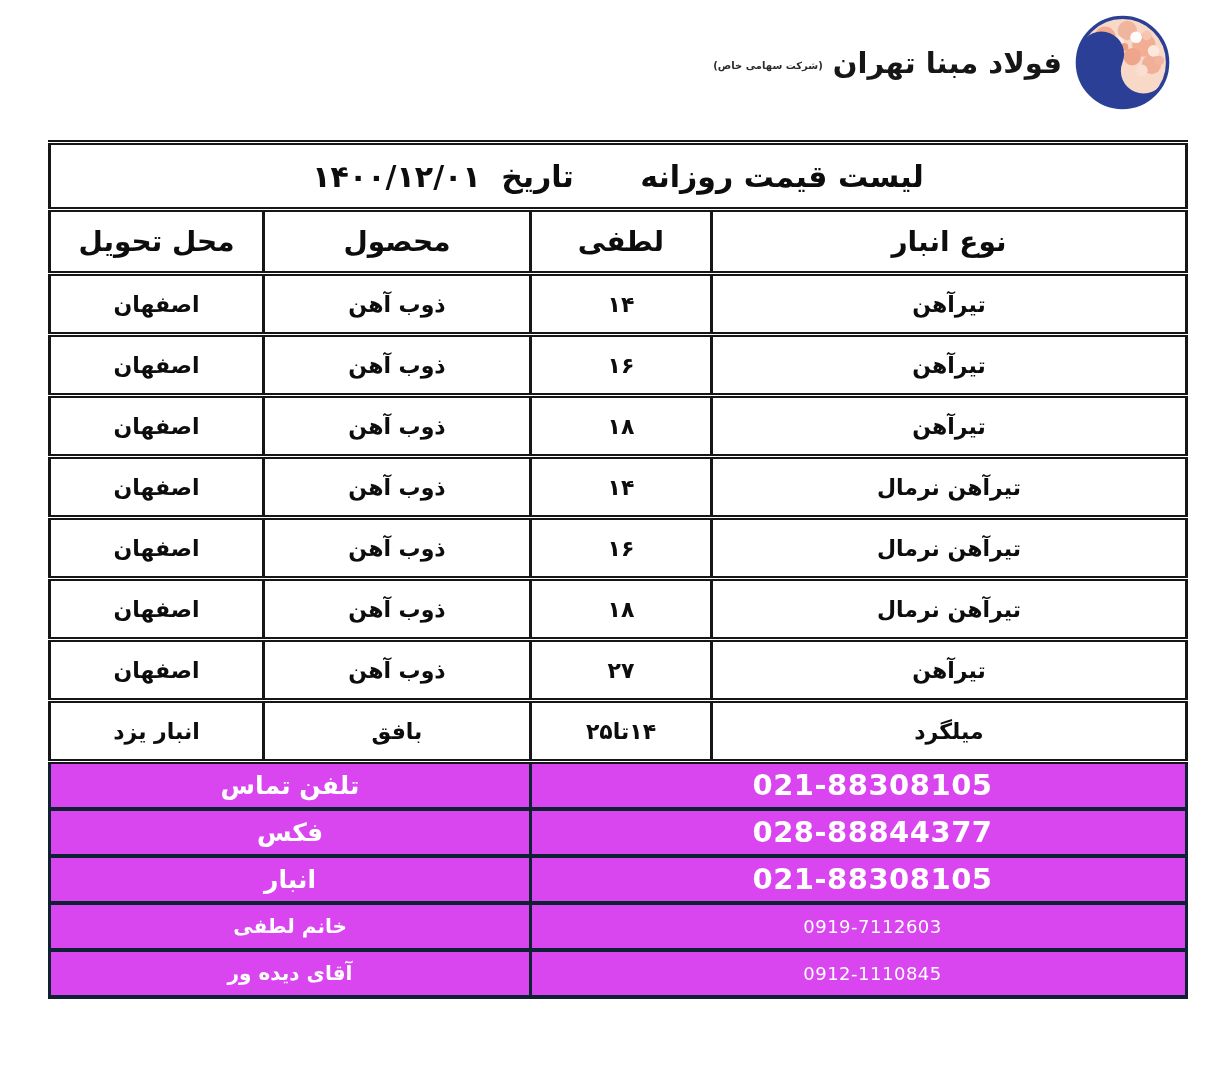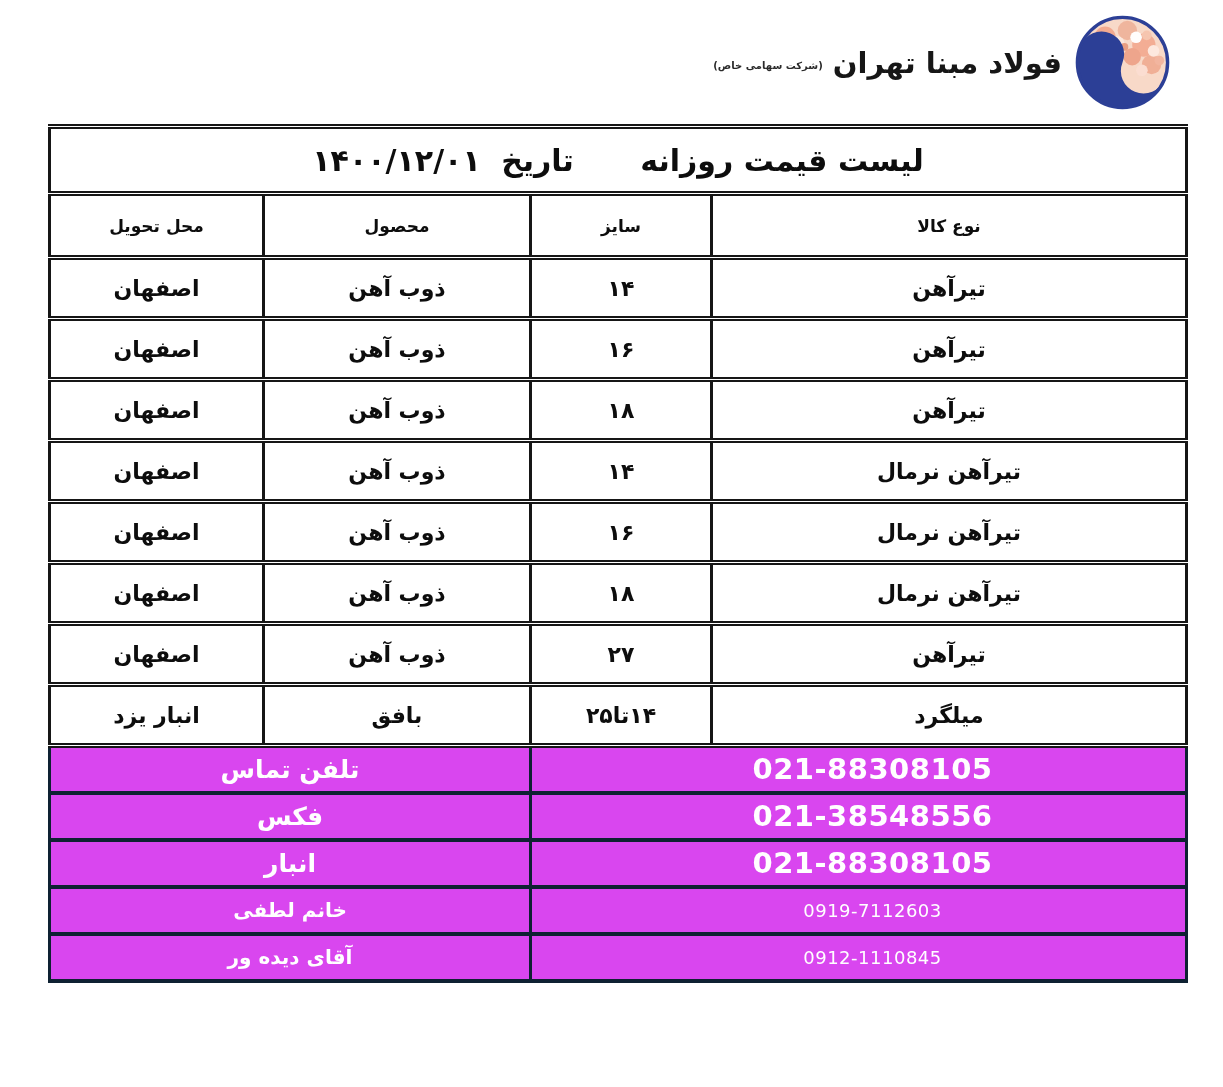--- a/index.html
+++ b/index.html
@@ -17,42 +17,42 @@
     display: flex; align-items: center; gap: 12px;
   }
   .brand-text { direction: rtl; text-align: center; }
   .brand-line1 { font-size: 29px; font-weight: bold; white-space: nowrap; color: #161616; margin-left: 43px; }
   .brand-suffix { font-size: 10px; font-weight: bold; vertical-align: middle; color: #2a2a2a; }
   .brand-line2 { font-size: 16px; font-weight: bold; margin-top: 7px; color: #2a2a2a; }
   .logo-circle { width: 97px; height: 97px; display: block; }
 
   
   table.price-table {
-    position: absolute; left: 48px; top: 124px;
+    position: absolute; left: 48px; top: 140px;
     width: 1137px;
     direction: rtl;
     border-collapse: collapse;
     table-layout: fixed;
   }
   .price-table td, .price-table th {
     padding: 0; text-align: center; vertical-align: middle;
     overflow: hidden; white-space: nowrap;
   }
   .cell-white {
     background: #ffffff;
     border-left: 3px solid #161616;
     border-right: 3px solid #161616;
     border-top: 5px double #161616;
     border-bottom: 5px double #161616;
     color: #0d0d0d;
   }
   .title-cell  { height: 67px; font-size: 30px; font-weight: bold; }
   .title-heading { margin-left: 56px; }
   .title-date-label { margin-left: 10px; }
-  .head-cell   { height: 64px; font-size: 17px; font-weight: bold; }
+  .head-cell   { height: 64px; font-size: 28px; font-weight: bold; }
   .data-cell   { height: 61px; font-size: 22px; font-weight: bold; }
 
   
   .contact-cell {
     background: #d946ef;
     color: #ffffff;
     border: 3px solid #0e2132;
     border-top-width: 4px; border-bottom-width: 4px;
     height: 47px;
   }
@@ -110,22 +110,22 @@
   <tbody>
       <tr>
     <td colspan="4" class="cell-white title-cell">
       <span class="title-heading">لیست قیمت روزانه</span>
       <span class="title-date-label">تاریخ</span>
       <span>۱۴۰۰/۱۲/۰۱</span>
     </td>
   </tr>
 
   <tr>
-    <th class="cell-white head-cell">نوع کالا</th>
-    <th class="cell-white head-cell">سایز</th>
+    <th class="cell-white head-cell">نوع انبار</th>
+    <th class="cell-white head-cell">لطفی</th>
     <th class="cell-white head-cell">محصول</th>
     <th class="cell-white head-cell">محل تحویل</th>
   </tr>
 
   <tr>
     <td class="cell-white data-cell">تیرآهن</td>
     <td class="cell-white data-cell">۱۴</td>
     <td class="cell-white data-cell">ذوب آهن</td>
     <td class="cell-white data-cell">اصفهان</td>
   </tr>
@@ -175,21 +175,21 @@
   <tr>
     <td colspan="2" class="contact-cell">
       <span class="contact-value" dir="ltr">021-88308105</span>
     </td>
     <td colspan="2" class="contact-cell">
       <span class="contact-label">تلفن تماس</span>
     </td>
   </tr>
   <tr>
     <td colspan="2" class="contact-cell">
-      <span class="contact-value" dir="ltr">021-38548556</span>
+      <span class="contact-value" dir="ltr">028-88844377</span>
     </td>
     <td colspan="2" class="contact-cell">
       <span class="contact-label">فکس</span>
     </td>
   </tr>
   <tr>
     <td colspan="2" class="contact-cell">
       <span class="contact-value" dir="ltr">021-88308105</span>
     </td>
     <td colspan="2" class="contact-cell">

